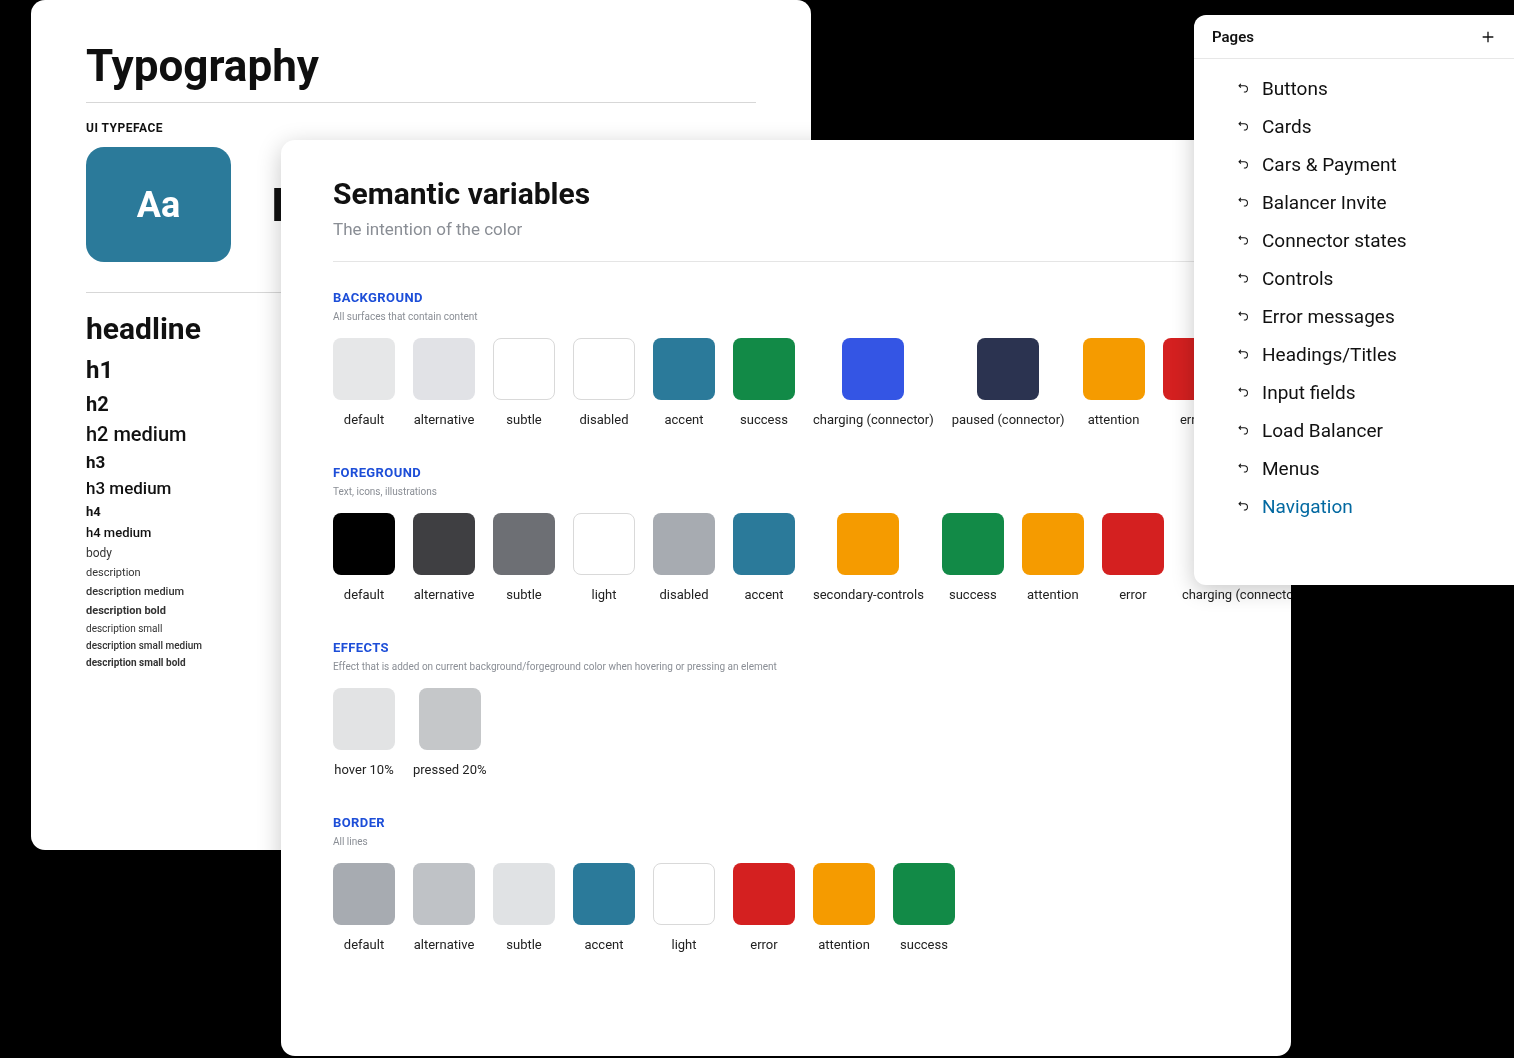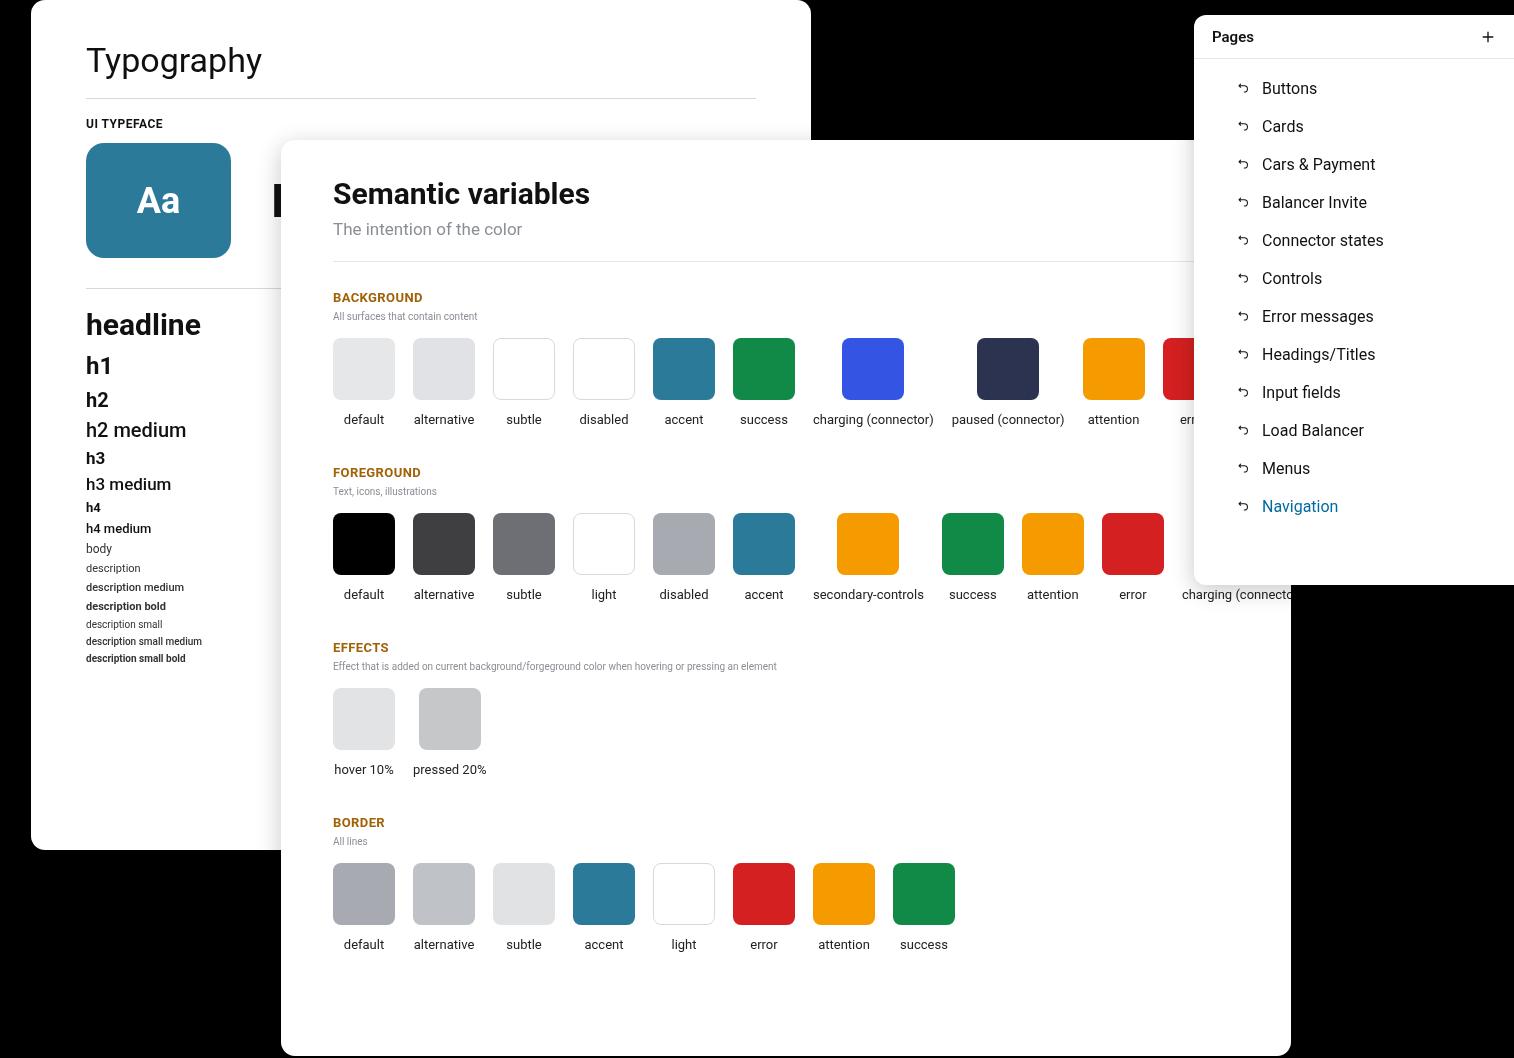--- a/index.html
+++ b/index.html
@@ -17,21 +17,21 @@
     position: absolute;
     left: 31px;
     top: 0;
     width: 780px;
     height: 850px;
     background: #fff;
     border-radius: 14px;
     box-shadow: 0 6px 22px rgba(0,0,0,.18);
     padding: 40px 55px 30px 55px;
   }
-  .typo-title { font-size: 34px; font-weight: 400; color:#0f0f0f; margin-bottom:18px;}
+  .typo-title { font-size: 44px; font-weight: 700; color:#0f0f0f; margin-bottom:10px;}
   .thin-rule { border:0; border-top:1px solid #d7d7d7; margin-bottom:18px;}
   .typo-sub { font-size:12px; font-weight:700; letter-spacing:.5px; color:#111; margin-bottom:12px;}
   .typeface-row { display:flex; align-items:center; gap:40px; margin-bottom:30px;}
   .aa-tile {
     width:145px; height:115px; background:#2b7a9a; border-radius:18px;
     display:flex; align-items:center; justify-content:center;
     color:#fff; font-size:36px; font-weight:700;
   }
   .typeface-name { font-size:46px; font-weight:800; color:#111; }
   .typo-list { display:flex; flex-direction:column; }
@@ -57,21 +57,21 @@
     left:281px; top:140px;
     width:1010px; height:916px;
     background:#fff; border-radius:14px;
     box-shadow:0 6px 24px rgba(0,0,0,.22);
     padding:36px 52px;
     overflow:hidden;
   }
   .sem-title{ font-size:30px; font-weight:700; color:#111; margin-bottom:8px;}
   .sem-caption{ font-size:17px; font-weight:400; color:#8a8e95; margin-bottom:22px;}
   .sem-rule{ border:0; border-top:1px solid #e5e5e5; margin-bottom:28px;}
-  .sec-title{ font-size:13px; font-weight:700; letter-spacing:.4px; color:#a16207; text-transform:uppercase; margin-bottom:6px;}
+  .sec-title{ font-size:13px; font-weight:700; letter-spacing:.4px; color:#1d4ed8; text-transform:uppercase; margin-bottom:6px;}
   .sec-desc{ font-size:10px; color:#8a8e95; margin-bottom:16px;}
   .swatch-row{ display:flex; gap:18px; margin-bottom:38px; flex-wrap:nowrap;}
   .swatch{ display:flex; flex-direction:column; align-items:center;}
   .chip{ width:62px; height:62px; border-radius:8px; }
   .chip-outline{ border:1px solid #d9d9d9; }
   .sw-label{ font-size:13px; color:#222; margin-top:12px; text-align:center; white-space:nowrap;}
 
   
   .panel-layers{
     position:absolute;
@@ -94,21 +94,21 @@
   .panel-head-right{ display:flex; align-items:center; gap:6px; font-size:14px; color:#111; cursor:pointer;}
   .panel-sub{
     height:44px; display:flex; align-items:center; justify-content:space-between;
     padding:0 18px; border-bottom:1px solid #e7e7e7;
     font-size:15px; font-weight:600; color:#111;
   }
   .plus-icon{ width:16px; height:16px; }
   .page-list{ flex:1; overflow:hidden; padding:10px 0 0 0;}
   .page-item{
     height:38px; display:flex; align-items:center; gap:10px;
-    padding:0 18px 0 44px; font-size:16px; color:#111; cursor:pointer;
+    padding:0 18px 0 44px; font-size:19px; color:#111; cursor:pointer;
   }
   .page-item:last-child{ color:#0369a1;}
   .page-glyph{ width:14px; height:14px; flex:0 0 auto;}
   .chev{ width:12px; height:12px;}
 
   svg { display:block; }
 </style>
 </head>
 <body>
 

